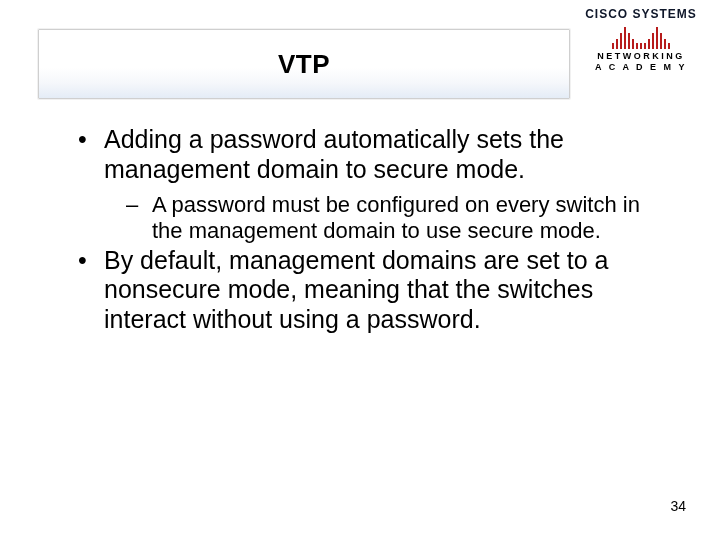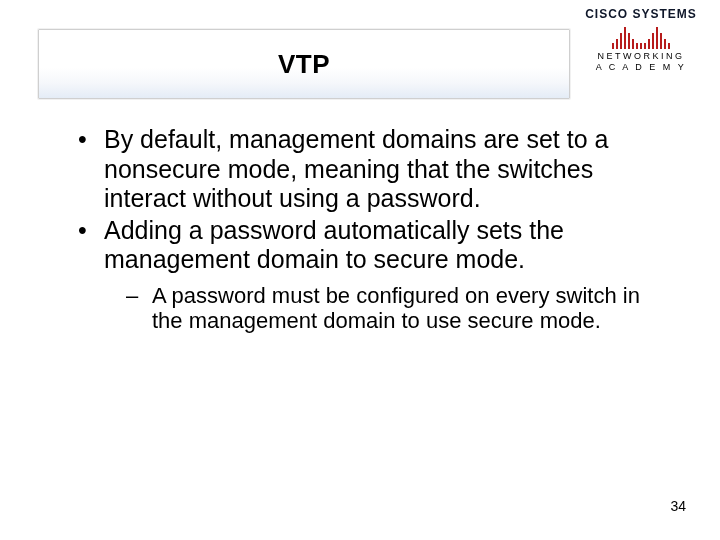--- a/index.html
+++ b/index.html
@@ -62,21 +62,21 @@
     gap: 2px;
     height: 26px;
   }
   .logo-bridge span {
     display: inline-block;
     width: 2px;
     background: #b71c1c;
   }
   .logo-sub {
     font-size: 9px;
-    font-weight: 400;
+    font-weight: 700;
     letter-spacing: 2.5px;
     color: #000;
     line-height: 1.25;
   }
   .content {
     position: absolute;
     top: 125px;
     left: 72px;
     right: 60px;
     font-size: 25px;
@@ -157,28 +157,28 @@
         <span style="height:10px"></span>
         <span style="height:6px"></span>
     </div>
     <div class="logo-sub">NETWORKING</div>
     <div class="logo-sub">A C A D E M Y</div>
   </div>
 
   <div class="content">
     <ul class="lvl1">
       <li>
-        <span>By default, management domains are set to a nonsecure mode, meaning that the switches interact without using a password.</span>
-      </li>
-      <li>
         <span>Adding a password automatically sets the management domain to secure mode.</span>
         <ul class="lvl2">
           <li>
             <span>A password must be configured on every switch in the management domain to use secure mode.</span>
           </li>
         </ul>
+      </li>
+      <li>
+        <span>By default, management domains are set to a nonsecure mode, meaning that the switches interact without using a password.</span>
       </li>
     </ul>
   </div>
 
   <div class="page-num">34</div>
 
 </div>
 
 </body></html>

